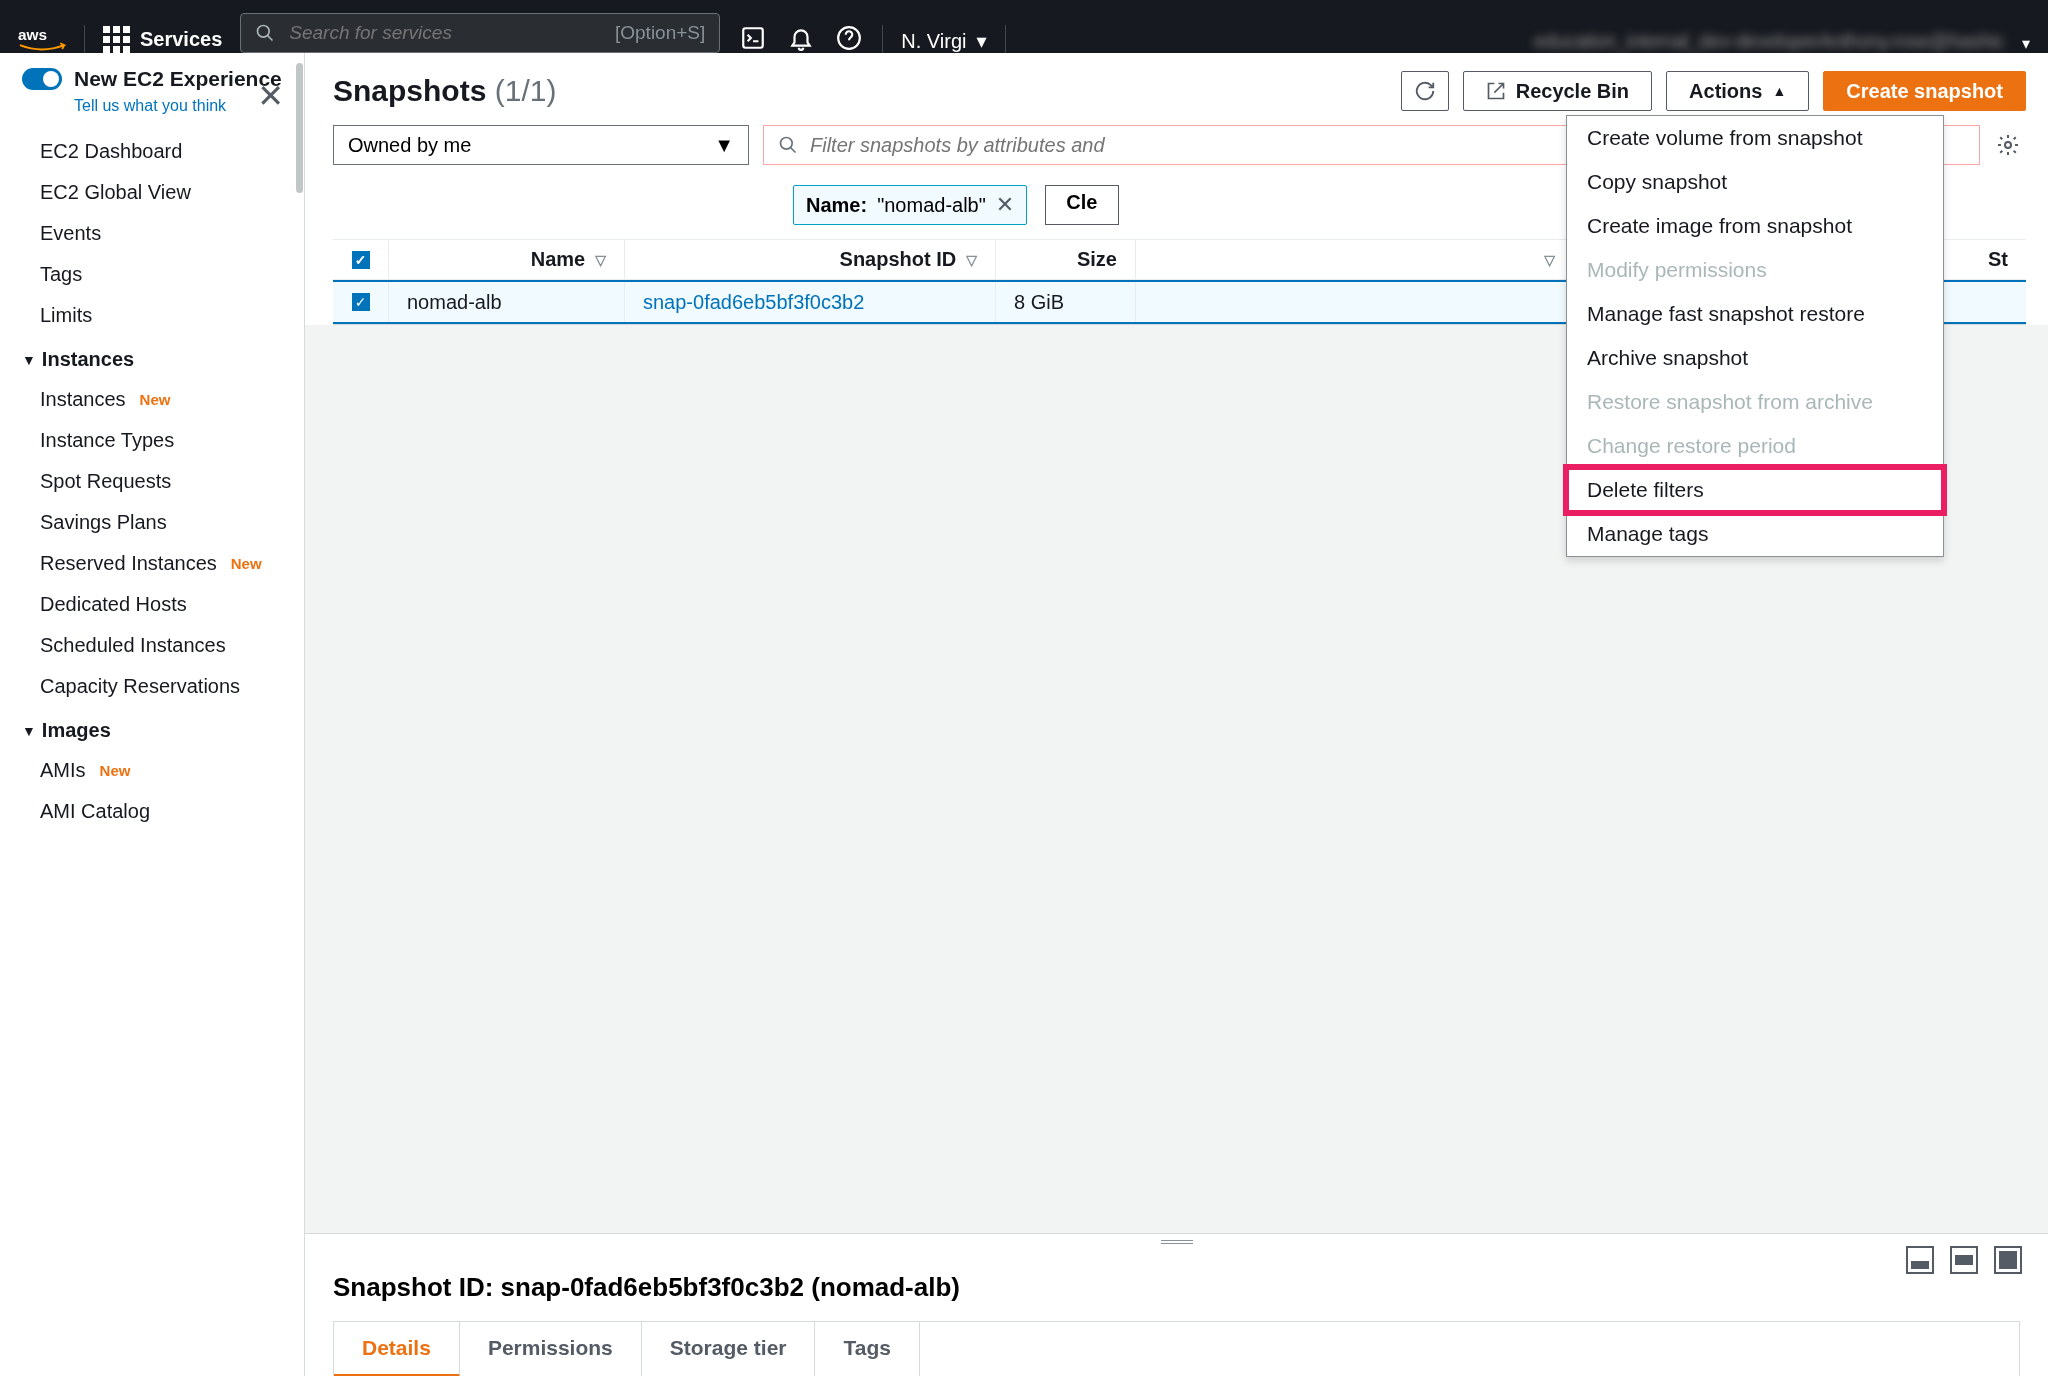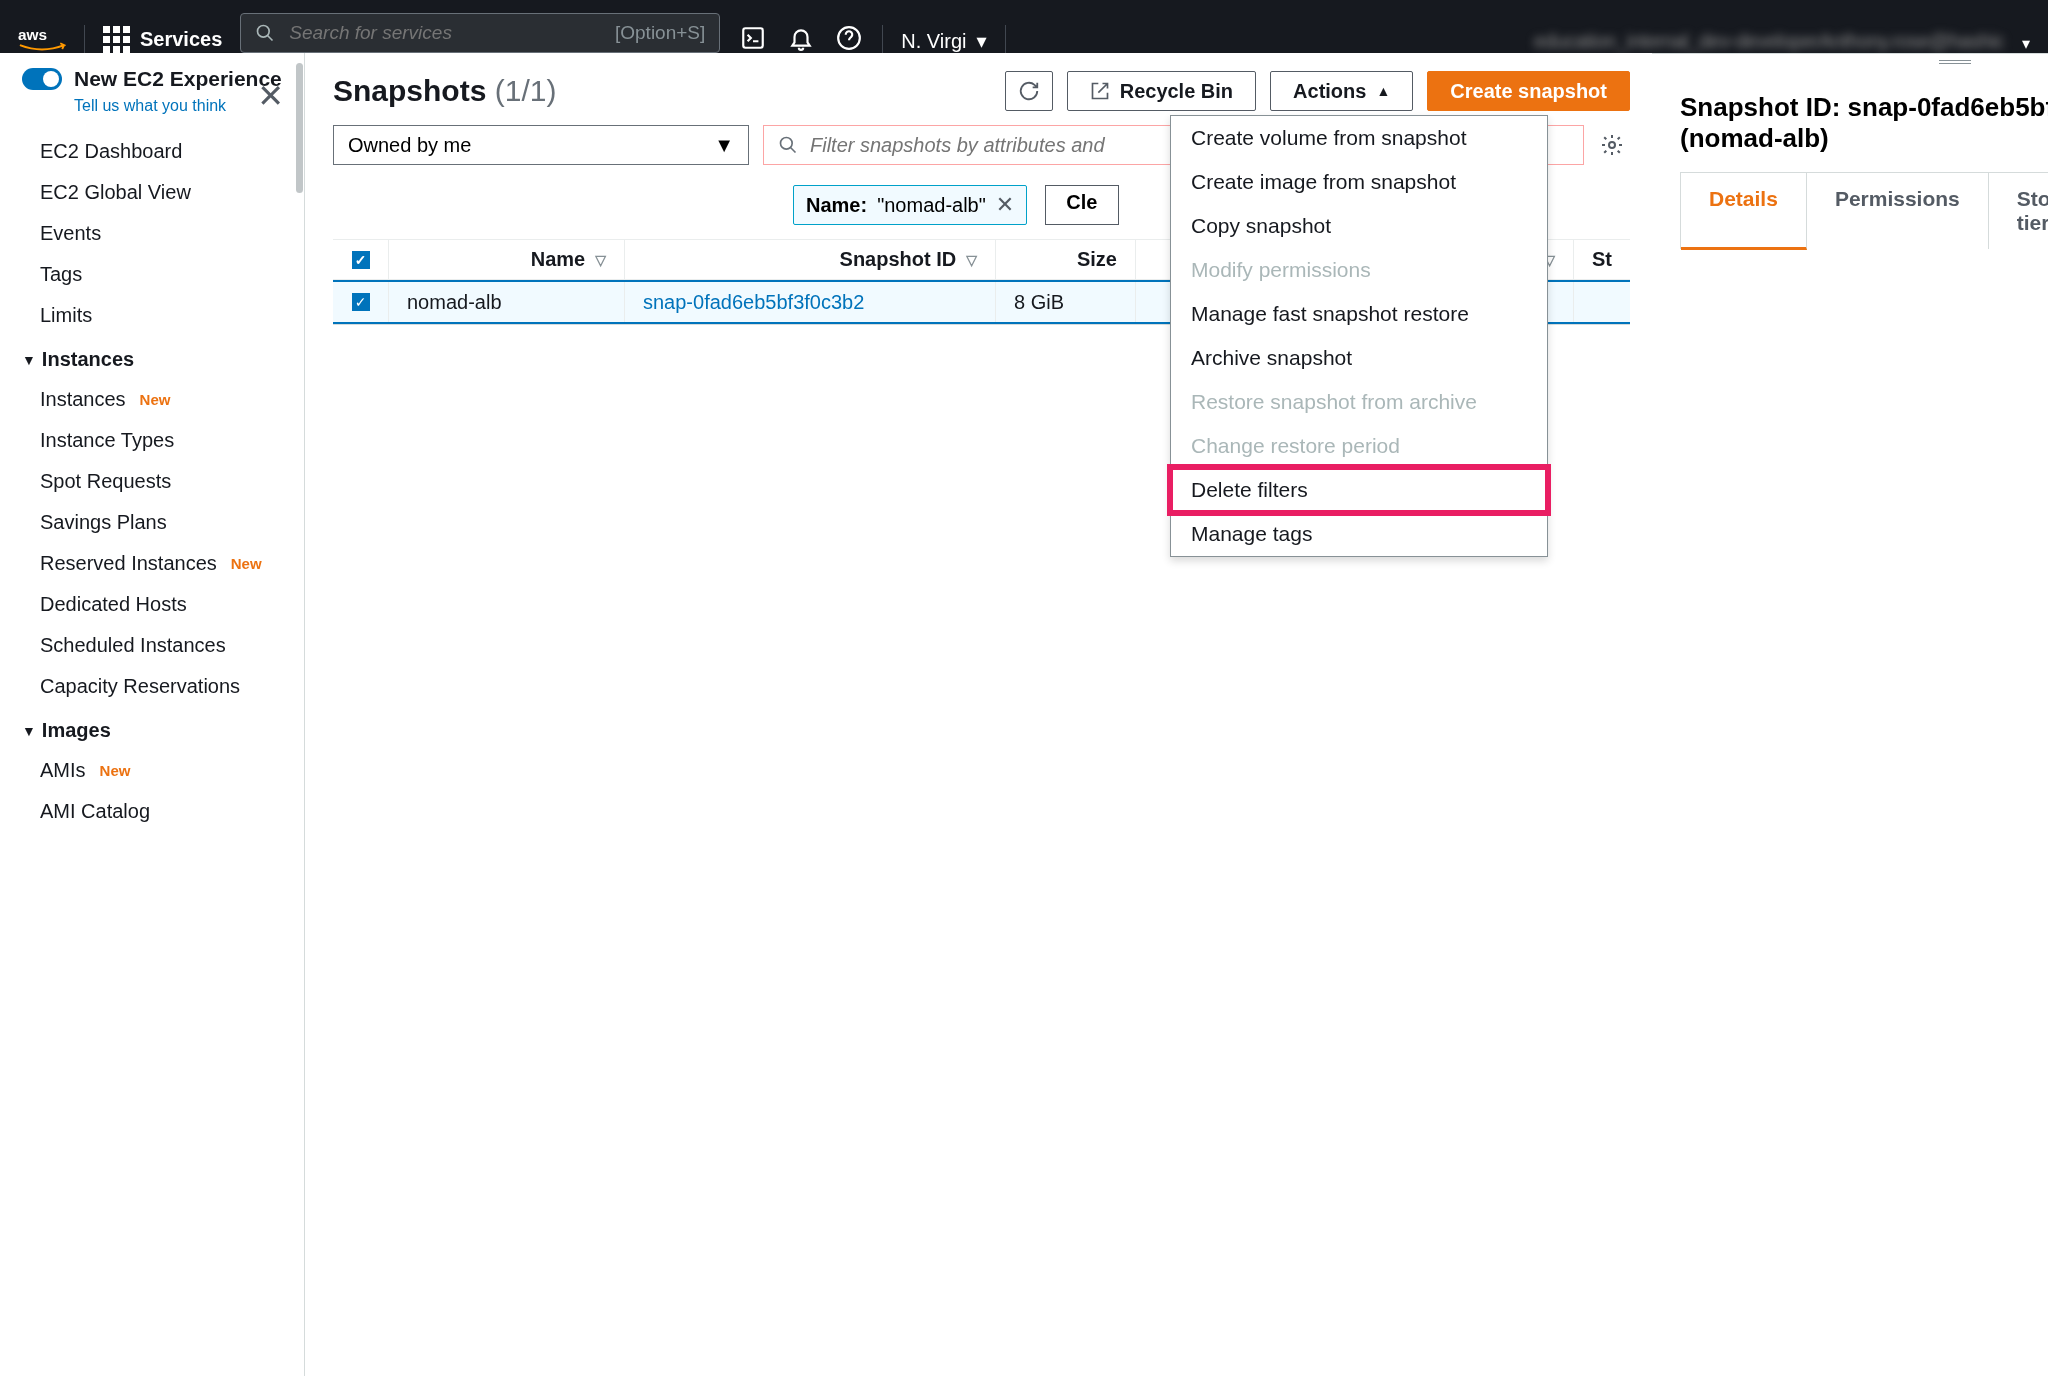--- a/index.html
+++ b/index.html
@@ -21,21 +21,21 @@
 .user-btn { display:flex; align-items:center; gap:10px; font-size:20px; color:#fff; cursor:pointer; }
 .blur-acct { color:#888; font-size:20px; filter: blur(4px); letter-spacing:-0.5px; }
 .divider-v { width:1px; height:28px; background:#414750; }
 
 
 .page { display:flex; height:calc(1376px - 53px); }
 .sidebar { width:305px; background:#fff; border-right:1px solid #d5dbdb; overflow-y:auto; font-size:20px; position:relative; }
 .side-scrollbar { position:absolute; right:0; top:0; width:10px; height:100%; }
 .side-scrollbar::after { content:""; position:absolute; right:1px; top:10px; width:7px; height:130px; background:#c1c6c8; border-radius:4px; }
 
-.main { flex:1; background:#a21caf; display:flex; overflow:hidden; position:relative; }
+.main { flex:1; background:#a21caf; display:flex; flex-direction:column; overflow:hidden; position:relative; }
 
 
 .newexp { display:flex; align-items:center; padding:14px 18px 6px 22px; gap:12px; }
 .toggle { width:40px; height:22px; background:#0073bb; border-radius:11px; position:relative; cursor:pointer; }
 .toggle::after { content:""; position:absolute; right:3px; top:3px; width:16px; height:16px; background:#fff; border-radius:50%; }
 .newexp-text { font-weight:700; font-size:21px; color:#16191f; }
 .newexp-sub { color:#0073bb; font-size:16px; padding-left:74px; cursor:pointer; }
 .close-x { position:absolute; right:20px; top:24px; font-size:32px; color:#545b64; cursor:pointer; }
 
 .navlist { padding:16px 0 20px 0; }
@@ -240,22 +240,22 @@
         <button class="btn" style="position:relative;">
             <span>Actions</span>
             <span class="caret-up">▲</span>
           </button>
         <button class="btn primary">
             <span>Create snapshot</span>
           </button>
 
         <div class="dropdown">
           <div class="dropdown-item">Create volume from snapshot</div>
+          <div class="dropdown-item">Copy snapshot</div>
           <div class="dropdown-item">Create image from snapshot</div>
-          <div class="dropdown-item">Copy snapshot</div>
           <div class="dropdown-item disabled">Modify permissions</div>
           <div class="dropdown-item">Manage fast snapshot restore</div>
           <div class="dropdown-item">Archive snapshot</div>
           <div class="dropdown-item disabled">Restore snapshot from archive</div>
           <div class="dropdown-item disabled">Change restore period</div>
           <div class="dropdown-item highlight">Delete filters</div>
           <div class="dropdown-item">Manage tags</div>
         </div>
       </div>
 

